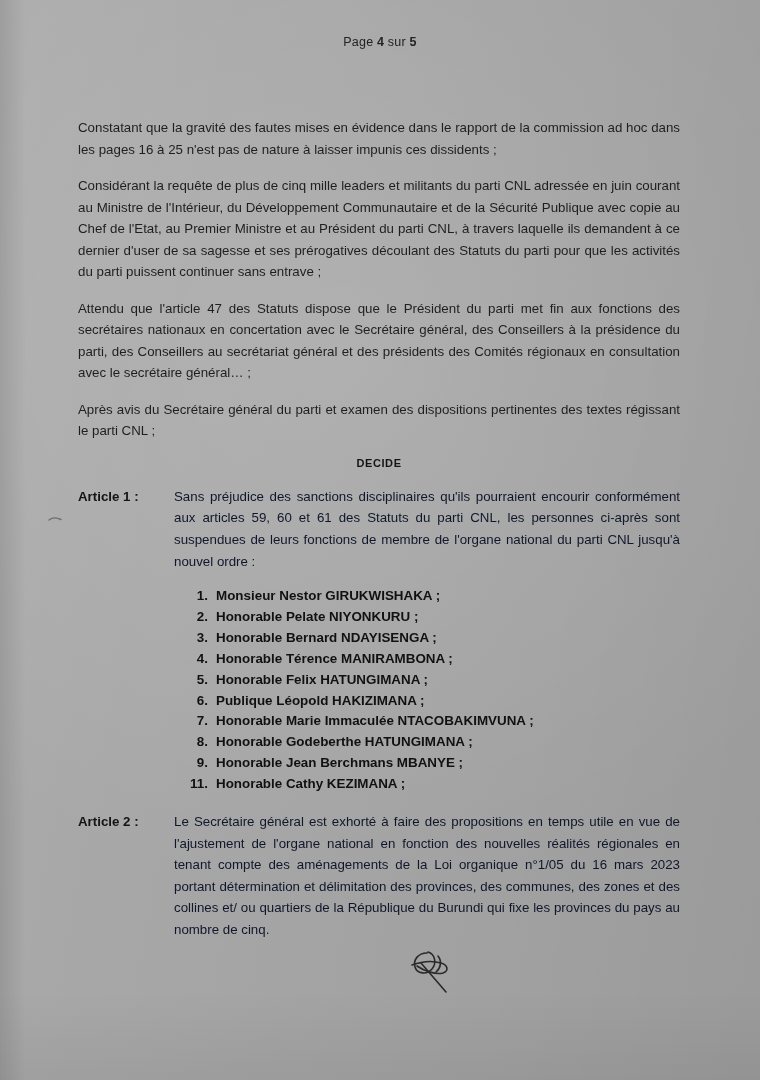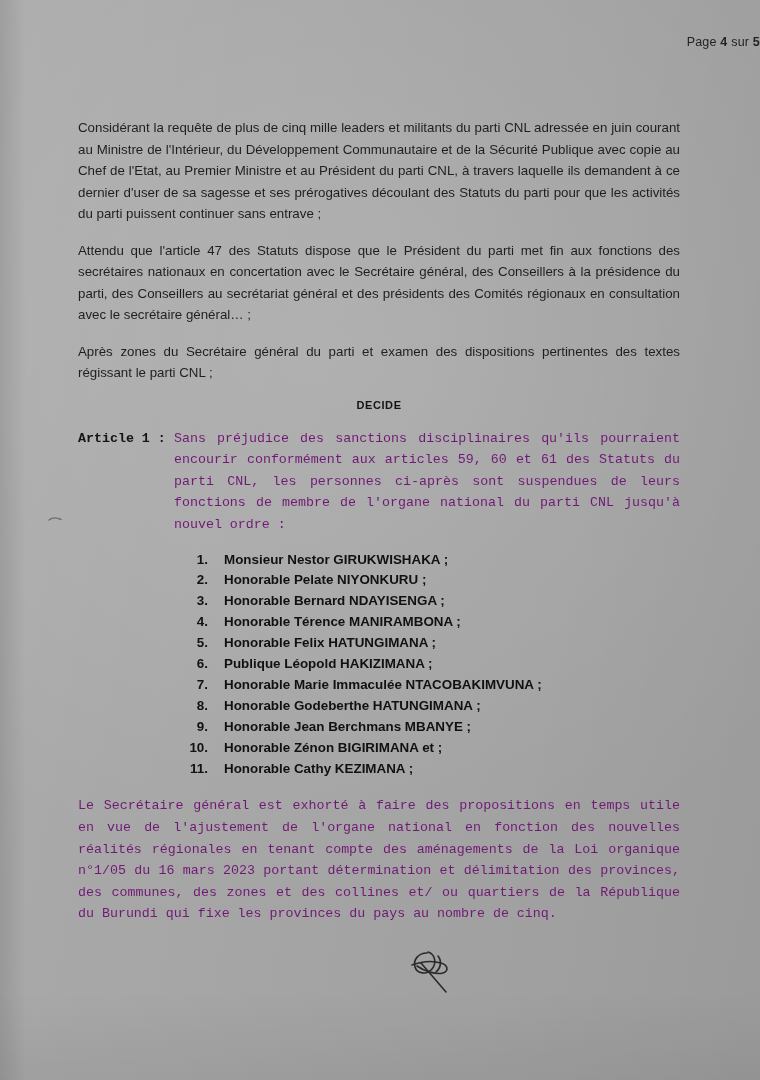--- a/index.html
+++ b/index.html
@@ -40,21 +40,21 @@
     pointer-events: none;
   }
 
   .content {
     position: relative;
     z-index: 2;
     padding: 0;
   }
 
   .page-header {
-    text-align: right;
+    text-align: center;
     font-size: 12.5px;
     letter-spacing: 0.2px;
     margin: 35px 0 0 0;
     color: #232323;
   }
   .page-header .num {
     font-weight: bold;
   }
 
   .body-block {
@@ -78,32 +78,31 @@
     letter-spacing: 0.6px;
     margin: 12px 0 17px 0;
     color: #141414;
   }
 
   .article {
     display: flex;
     margin: 0 0 6px 0;
     font-size: 13.3px;
     line-height: 1.62;
-    font-family: Liberation Mono, monospace;
   }
   .article-label {
     flex: 0 0 96px;
     font-weight: bold;
     color: #141414;
     white-space: nowrap;
   }
   .article-text {
     flex: 1 1 auto;
     text-align: justify;
-    color: #701a75;
+    color: #0f172a;
   }
 
   ol.name-list {
     list-style: none;
     margin: 14px 0 16px 0;
     padding: 0 0 0 96px;
   }
   ol.name-list li {
     font-weight: bold;
     font-size: 13.4px;
@@ -111,21 +110,20 @@
     color: #111;
     display: flex;
   }
   ol.name-list li .idx {
     flex: 0 0 34px;
     text-align: right;
     padding-right: 8px;
   }
   ol.name-list li .nm {
     flex: 1 1 auto;
-    margin-left: 8px;
   }
 
   .signature {
     position: absolute;
     left: 408px;
     top: 944px;
     width: 60px;
     height: 56px;
     z-index: 3;
     pointer-events: none;
@@ -151,23 +149,24 @@
 
   <div class="page-header">
     <span>Page</span>
     <span class="num">4</span>
     <span>sur</span>
     <span class="num">5</span>
   </div>
 
   <div class="body-block" style="top:82px;">
 
+    <p class="para">Constatant que la gravité des fautes mises en évidence dans le rapport de la commission ad hoc dans les pages 16 à 25 n'est pas de nature à laisser impunis ces dissidents ;</p>
     <p class="para">Considérant la requête de plus de cinq mille leaders et militants du parti CNL adressée en juin courant au Ministre de l'Intérieur, du Développement Communautaire et de la Sécurité Publique avec copie au Chef de l'Etat, au Premier Ministre et au Président du parti CNL, à travers laquelle ils demandent à ce dernier d'user de sa sagesse et ses prérogatives découlant des Statuts du parti pour que les activités du parti puissent continuer sans entrave ;</p>
     <p class="para">Attendu que l'article 47 des Statuts dispose que le Président du parti met fin aux fonctions des secrétaires nationaux en concertation avec le Secrétaire général, des Conseillers à la présidence du parti, des Conseillers au secrétariat général et des présidents des Comités régionaux en consultation avec le secrétaire général… ;</p>
-    <p class="para">Après zones du Secrétaire général du parti et examen des dispositions pertinentes des textes régissant le parti CNL ;</p>
+    <p class="para">Après avis du Secrétaire général du parti et examen des dispositions pertinentes des textes régissant le parti CNL ;</p>
 
     <div class="decide">DECIDE</div>
 
     <div class="article">
       <div class="article-label">Article 1 :</div>
       <div class="article-text">Sans préjudice des sanctions disciplinaires qu'ils pourraient encourir conformément aux articles 59, 60 et 61 des Statuts du parti CNL, les personnes ci-après sont suspendues de leurs fonctions de membre de l'organe national du parti CNL jusqu'à nouvel ordre :</div>
     </div>
 
     <ol class="name-list">
       <li>
@@ -200,30 +199,27 @@
       </li>
       <li>
         <span class="idx">8.</span>
         <span class="nm">Honorable Godeberthe HATUNGIMANA ;</span>
       </li>
       <li>
         <span class="idx">9.</span>
         <span class="nm">Honorable Jean Berchmans MBANYE ;</span>
       </li>
       <li>
-        <span class="idx">10.</span>
-        <span class="nm">Honorable Zénon BIGIRIMANA et ;</span>
-      </li>
-      <li>
         <span class="idx">11.</span>
         <span class="nm">Honorable Cathy KEZIMANA ;</span>
       </li>
     </ol>
 
     <div class="article">
+      <div class="article-label">Article 2 :</div>
       <div class="article-text">Le Secrétaire général est exhorté à faire des propositions en temps utile en vue de l'ajustement de l'organe national en fonction des nouvelles réalités régionales en tenant compte des aménagements de la Loi organique n°1/05 du 16 mars 2023 portant détermination et délimitation des provinces, des communes, des zones et des collines et/ ou quartiers de la République du Burundi qui fixe les provinces du pays au nombre de cinq.</div>
     </div>
 
   </div>
 </div>
 
 <svg class="signature" viewBox="0 0 60 56">
   <g fill="none" stroke="#2a2a2a" stroke-width="1.6" stroke-linecap="round" stroke-linejoin="round">
     <path d="M19 9 C 10 9, 5 16, 7 23 C 9 30, 19 31, 24 25 C 29 19, 27 10, 20 8"></path>
     <path d="M4 21 C 12 18, 23 16, 33 19 C 40 21, 41 27, 35 29 C 28 31, 16 27, 9 22"></path>

